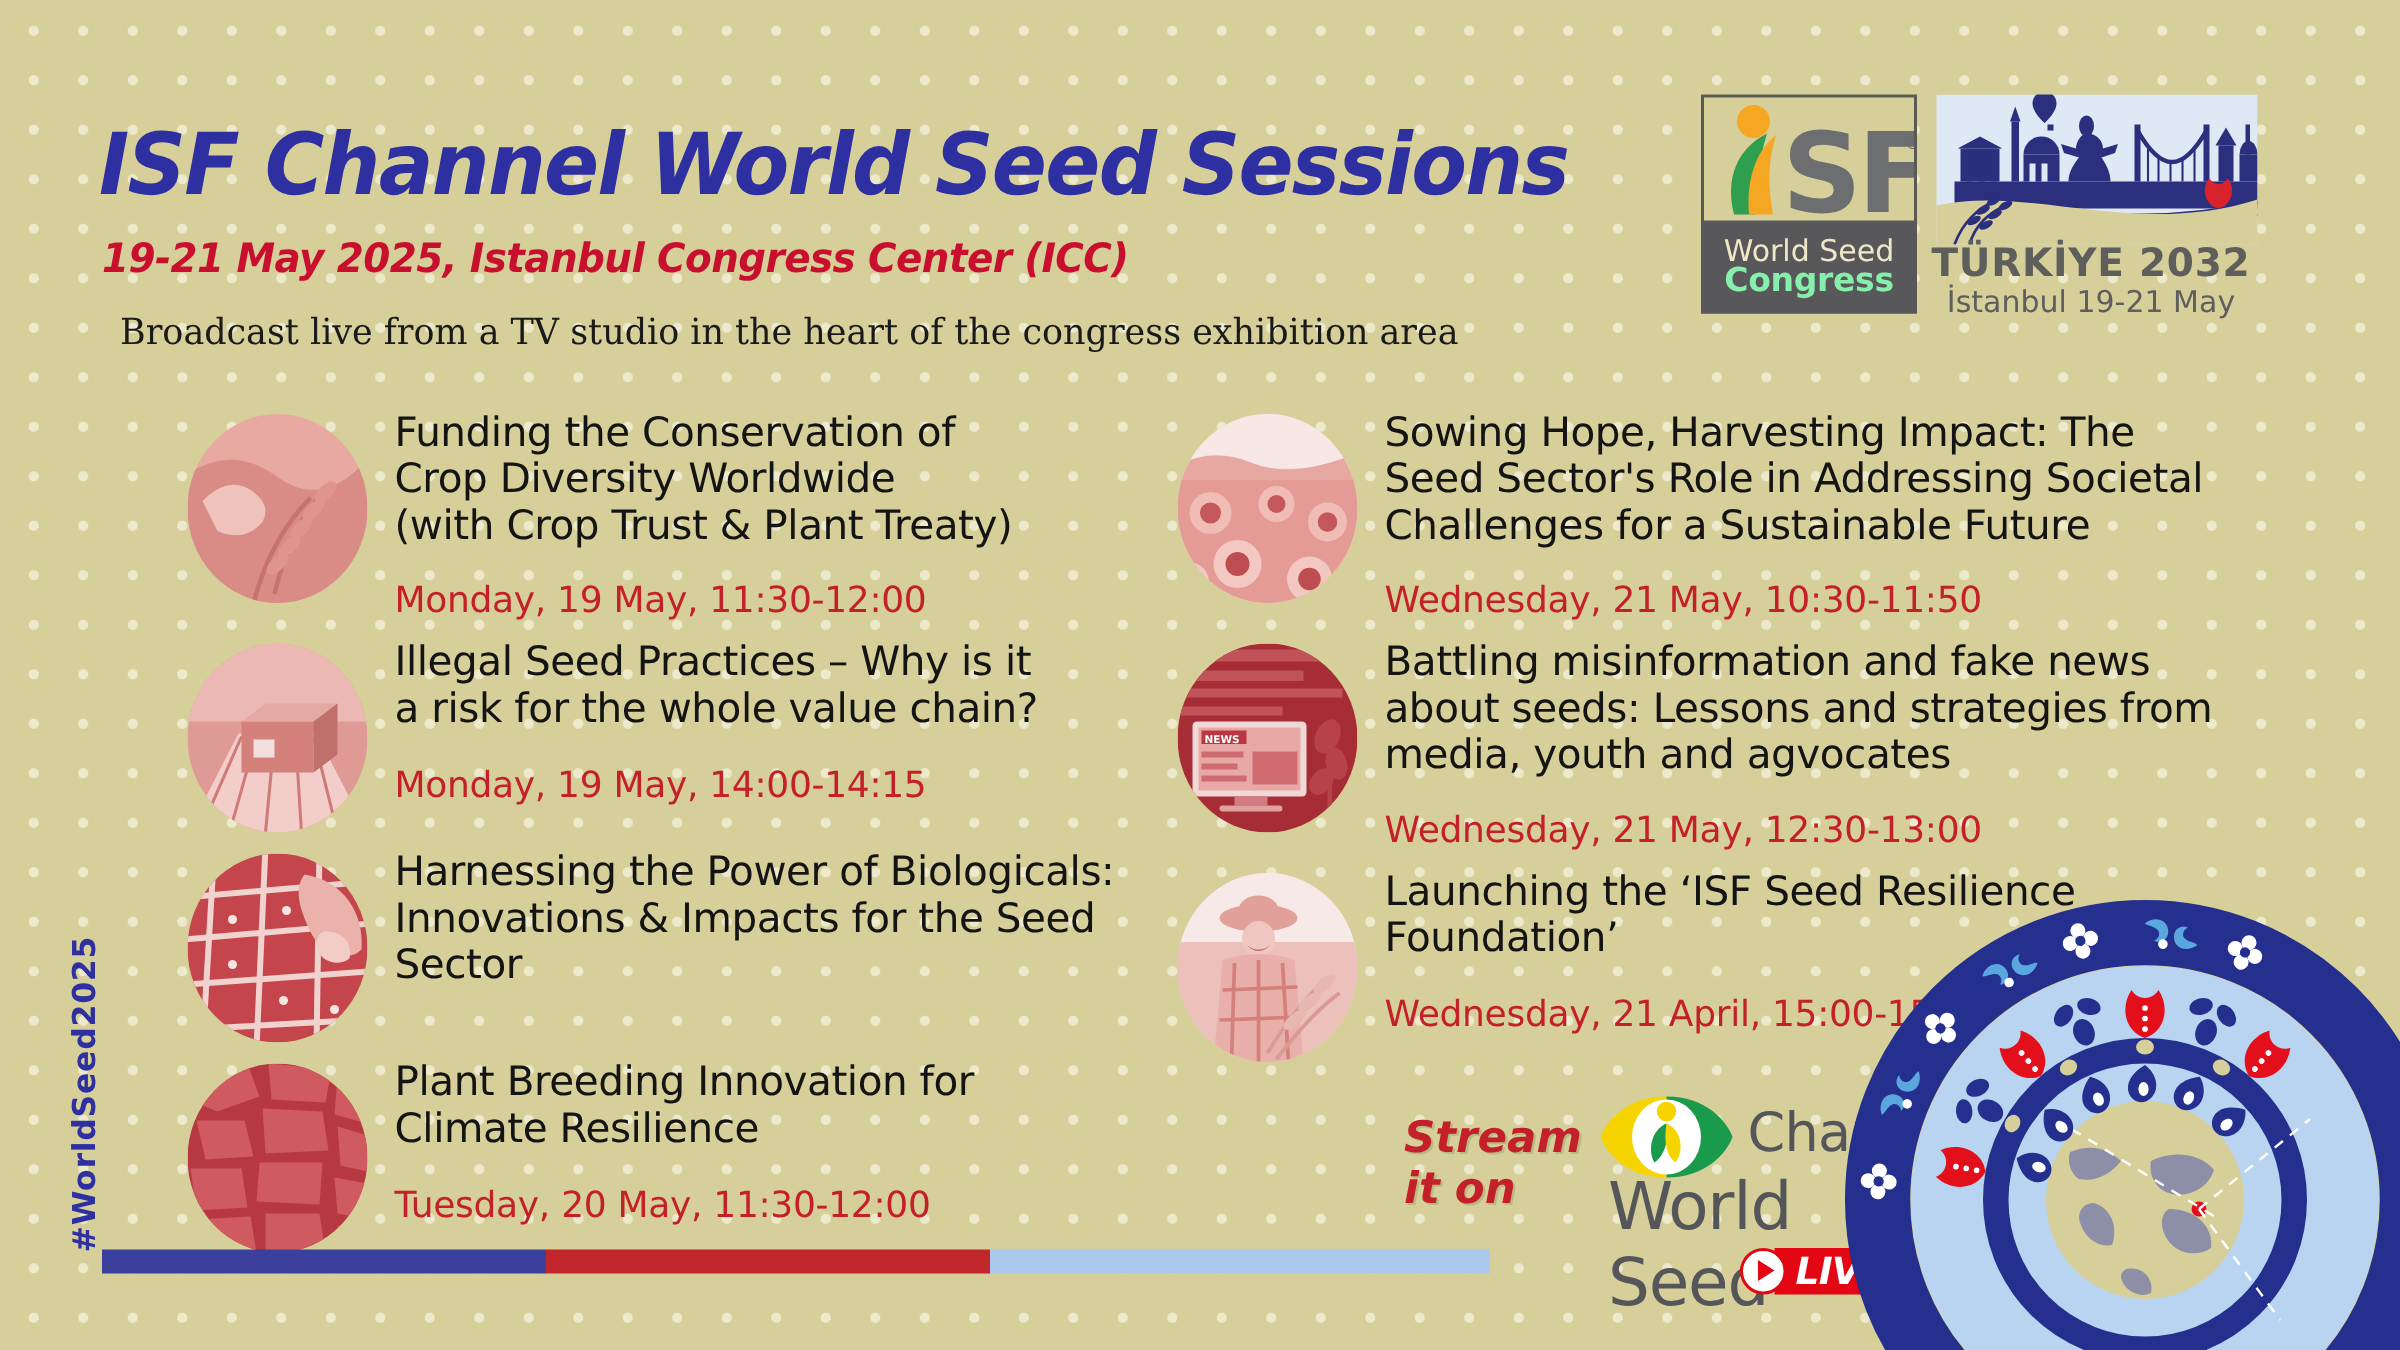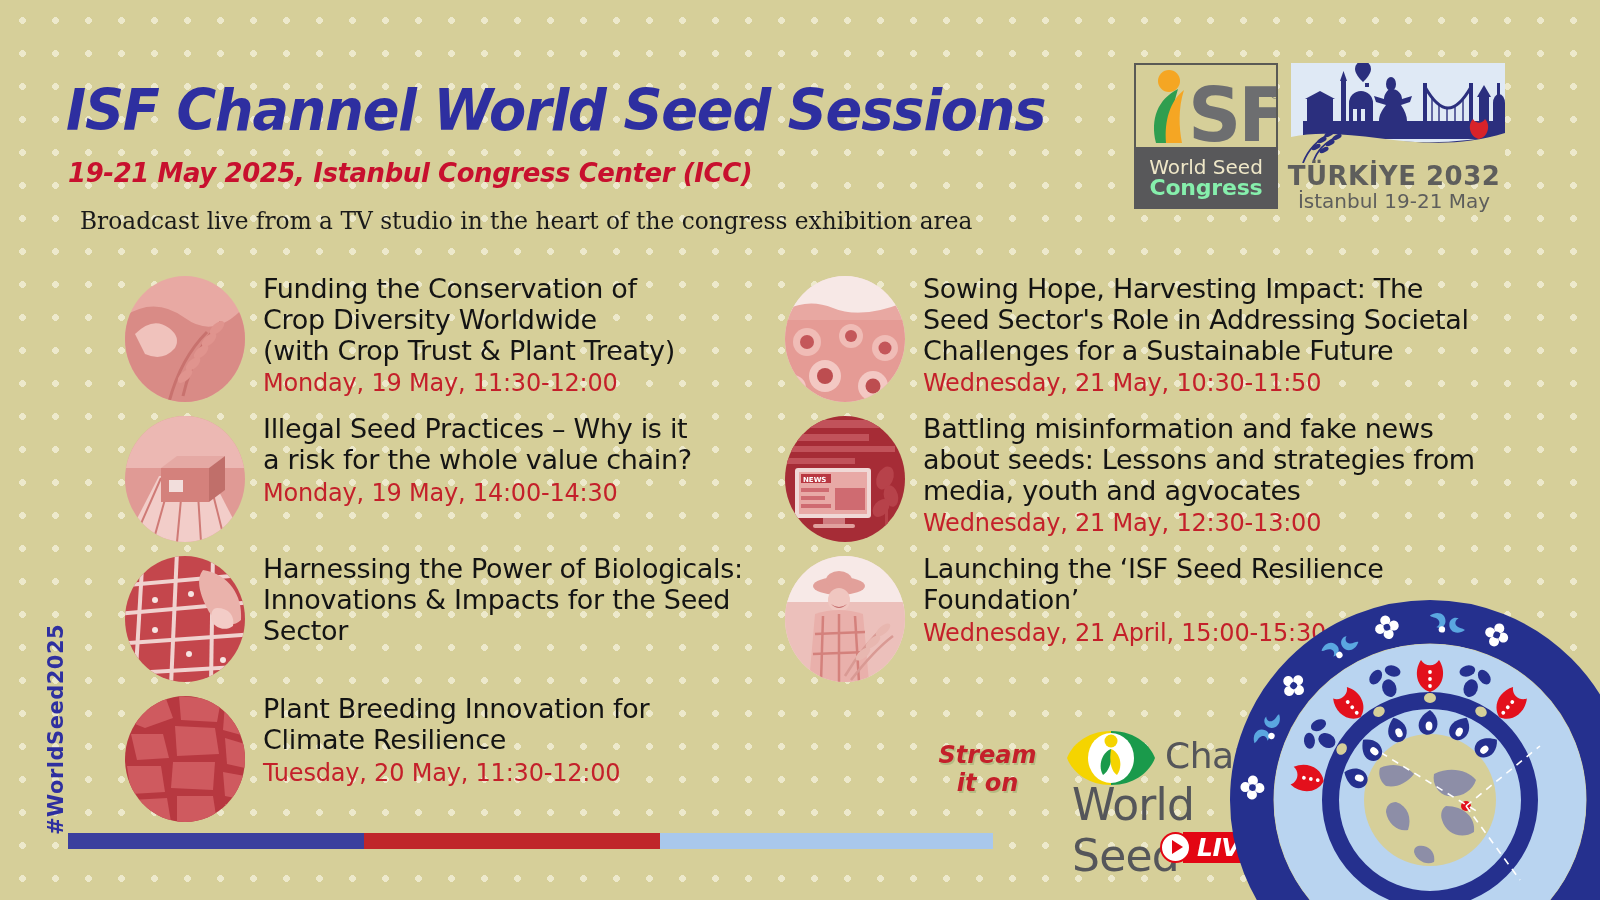--- a/index.html
+++ b/index.html
@@ -80,37 +80,37 @@
     flex:0 0 auto;width:120px;height:126px;border-radius:50%;
     overflow:hidden;position:relative;margin-top:4px;
   }
   .thumb .inner{position:absolute;inset:0;}
   .stext{margin-left:18px;padding-top:2px;}
   .stitle{
     font-size:27px;line-height:1.14;color:#141414;
     letter-spacing:-0.3px;font-weight:400;
   }
   .sdate{
-    font-size:24px;line-height:1.2;color:#c4202a;margin-top:3px;
+    font-size:24px;line-height:1.2;color:#c4202a;margin-top:20px;
     letter-spacing:-0.2px;
   }
 
   
   #hashtag{
     position:absolute;left:-49px;top:718px;width:210px;
     transform:rotate(-90deg);transform-origin:center center;
     font-size:21px;font-weight:bold;color:#2e2fa0;
     letter-spacing:0.5px;text-align:center;
   }
 
   
   #stream-wrap{position:absolute;left:920px;top:735px;width:370px;height:115px;}
   #stream-text{
-    position:absolute;left:0;top:6px;width:135px;text-align:center;
-    font-size:24px;font-weight:bold;font-style:italic;color:#c4202a;
+    position:absolute;left:16px;top:6px;width:135px;text-align:left;
+    font-size:29px;font-weight:bold;font-style:italic;color:#c4202a;
     line-height:1.18;text-shadow:1.5px 1.5px 0 rgba(120,150,90,0.35);
   }
   #cws-eye{position:absolute;left:145px;top:-8px;width:92px;height:62px;}
   #cws-channel{
     position:absolute;left:245px;top:0px;
     font-size:36px;color:#55565a;letter-spacing:-0.5px;
   }
   #cws-worldseed{
     position:absolute;left:152px;top:44px;
     font-size:44px;color:#55565a;letter-spacing:-0.8px;
@@ -279,21 +279,21 @@
       <g>
               <rect x="36" y="52" width="48" height="34" fill="#d4817c"></rect>
         <polygon points="36,52 52,40 100,40 84,52" fill="#e5a9a4"></polygon>
         <polygon points="84,52 100,40 100,74 84,86" fill="#c06f6a"></polygon>
         <rect x="44" y="64" width="14" height="12" fill="#f2dedc"></rect>
             </g>
           </svg>
         </div>
         <div class="stext">
           <div class="stitle">Illegal Seed Practices – Why is it<br>a risk for the whole value chain?</div>
-          <div class="sdate">Monday, 19 May, 14:00-14:30</div>
+          <div class="sdate">Monday, 19 May, 14:00-14:15</div>
         </div>
       </div>
       <div class="session">
         <div class="thumb">
           <svg viewBox="0 0 120 126" class="inner" preserveAspectRatio="xMidYMid slice">
             <rect width="120" height="126" fill="#c4464c"></rect>
       <g stroke="#f0d2cf" stroke-width="4" fill="none">
         <path d="M-10 30 L130 18"></path>
               <path d="M-10 58 L130 46"></path>
               <path d="M-10 88 L130 78"></path>

